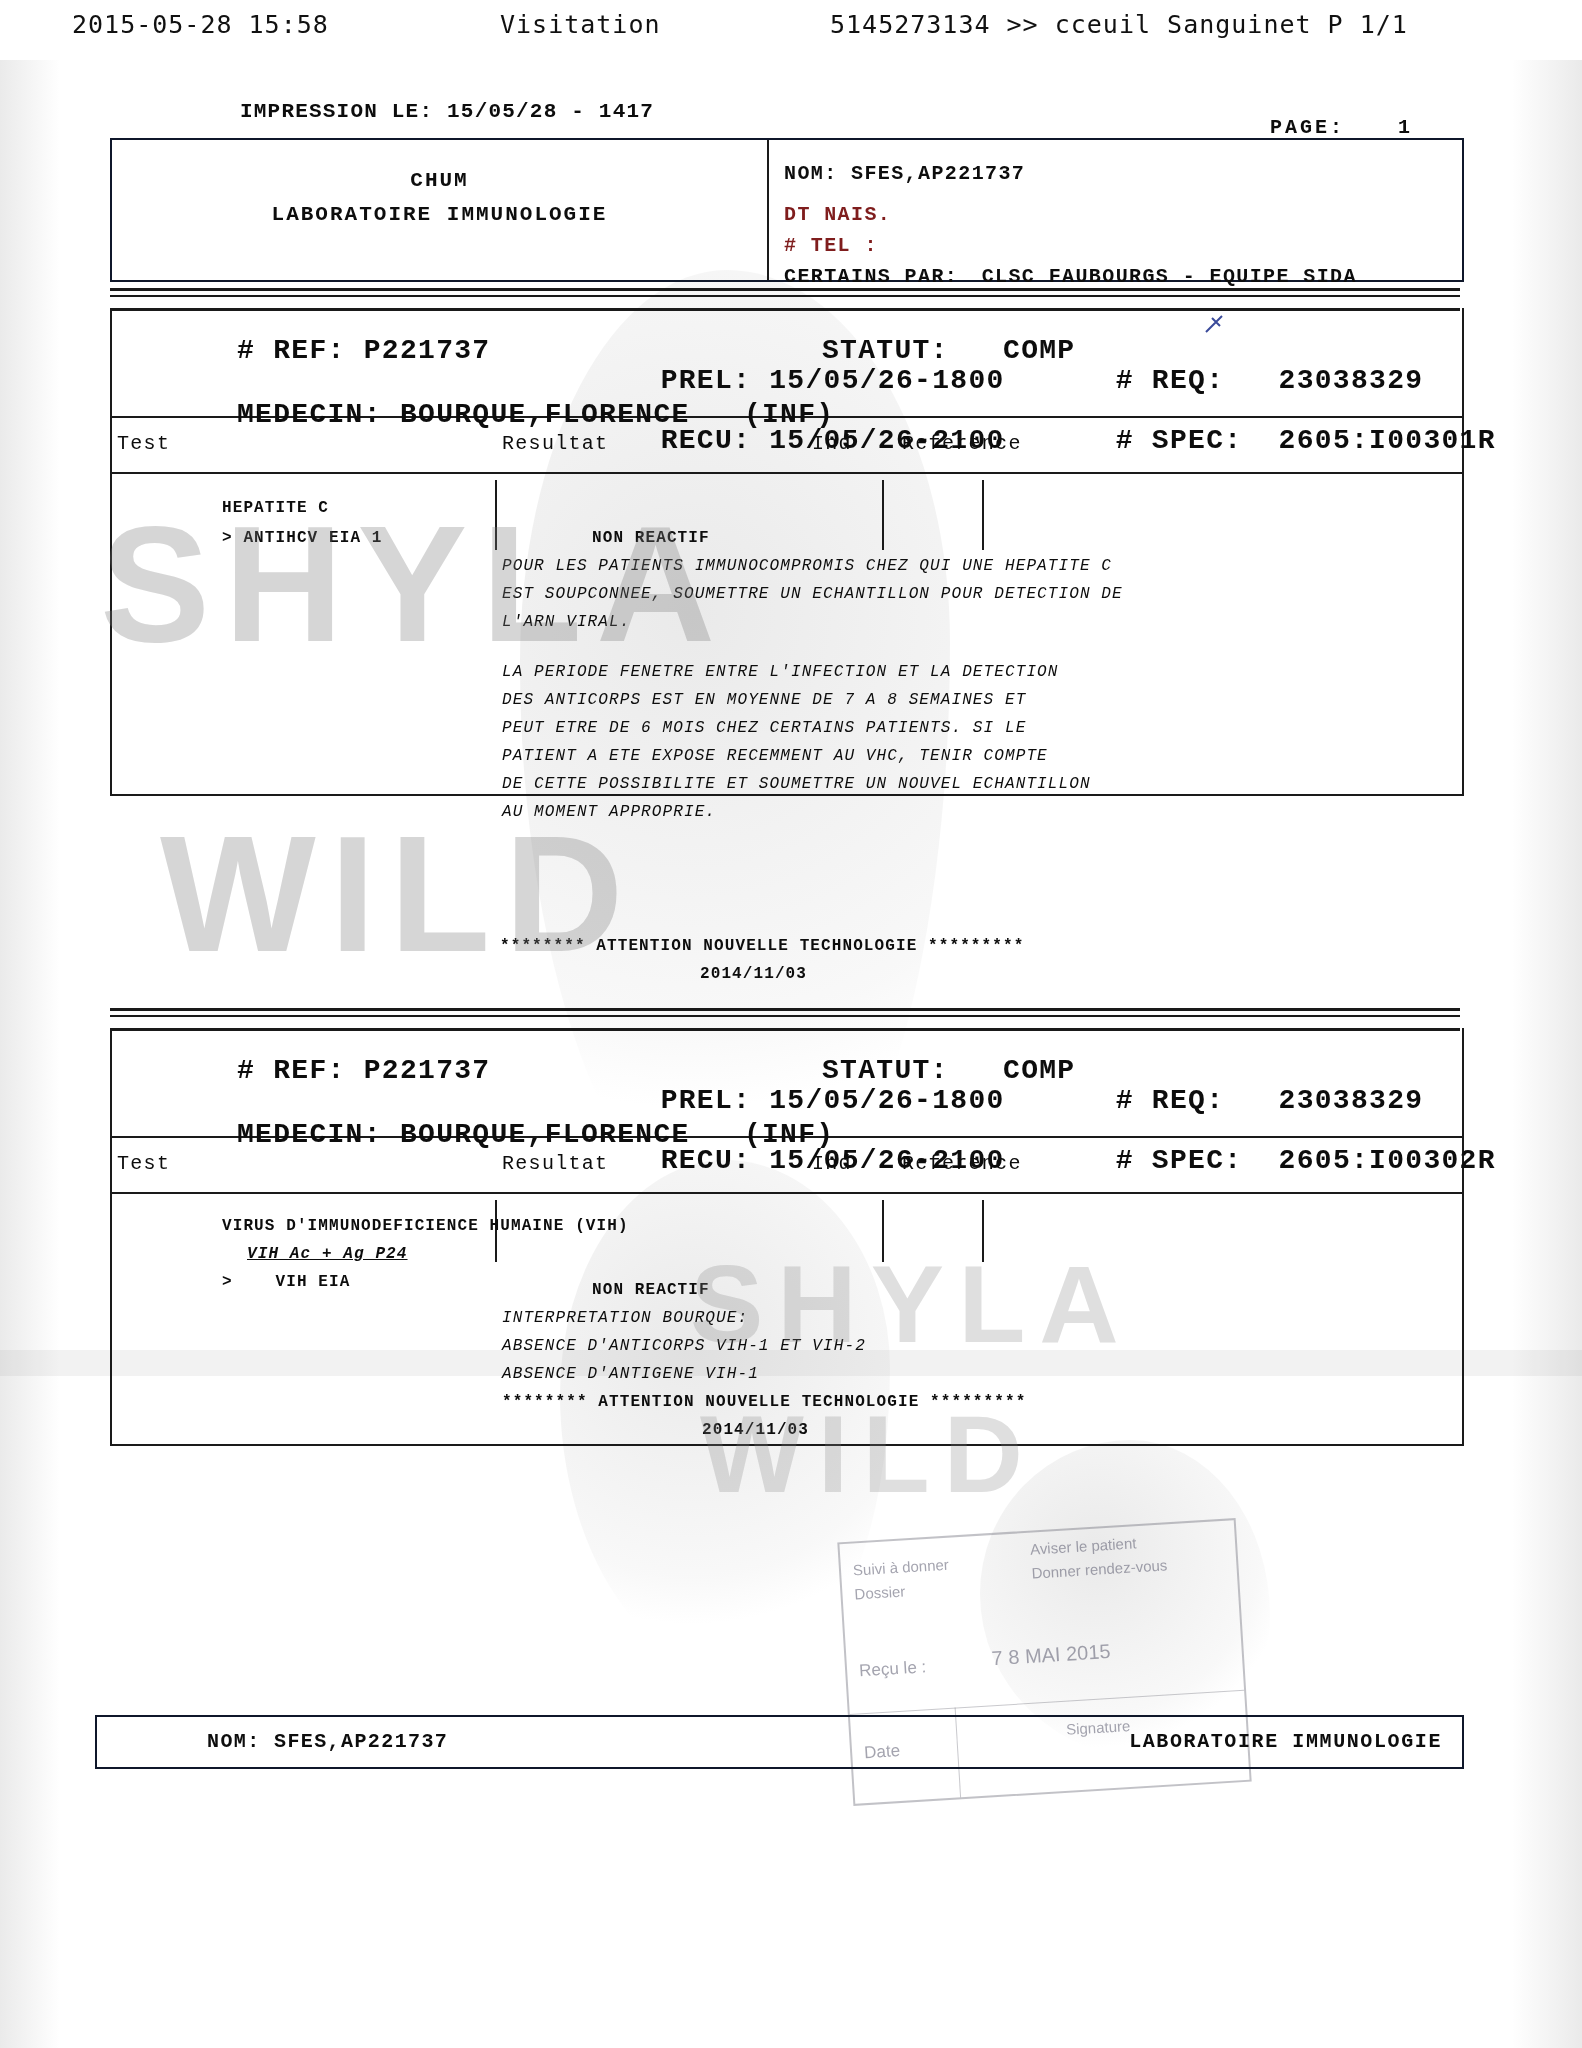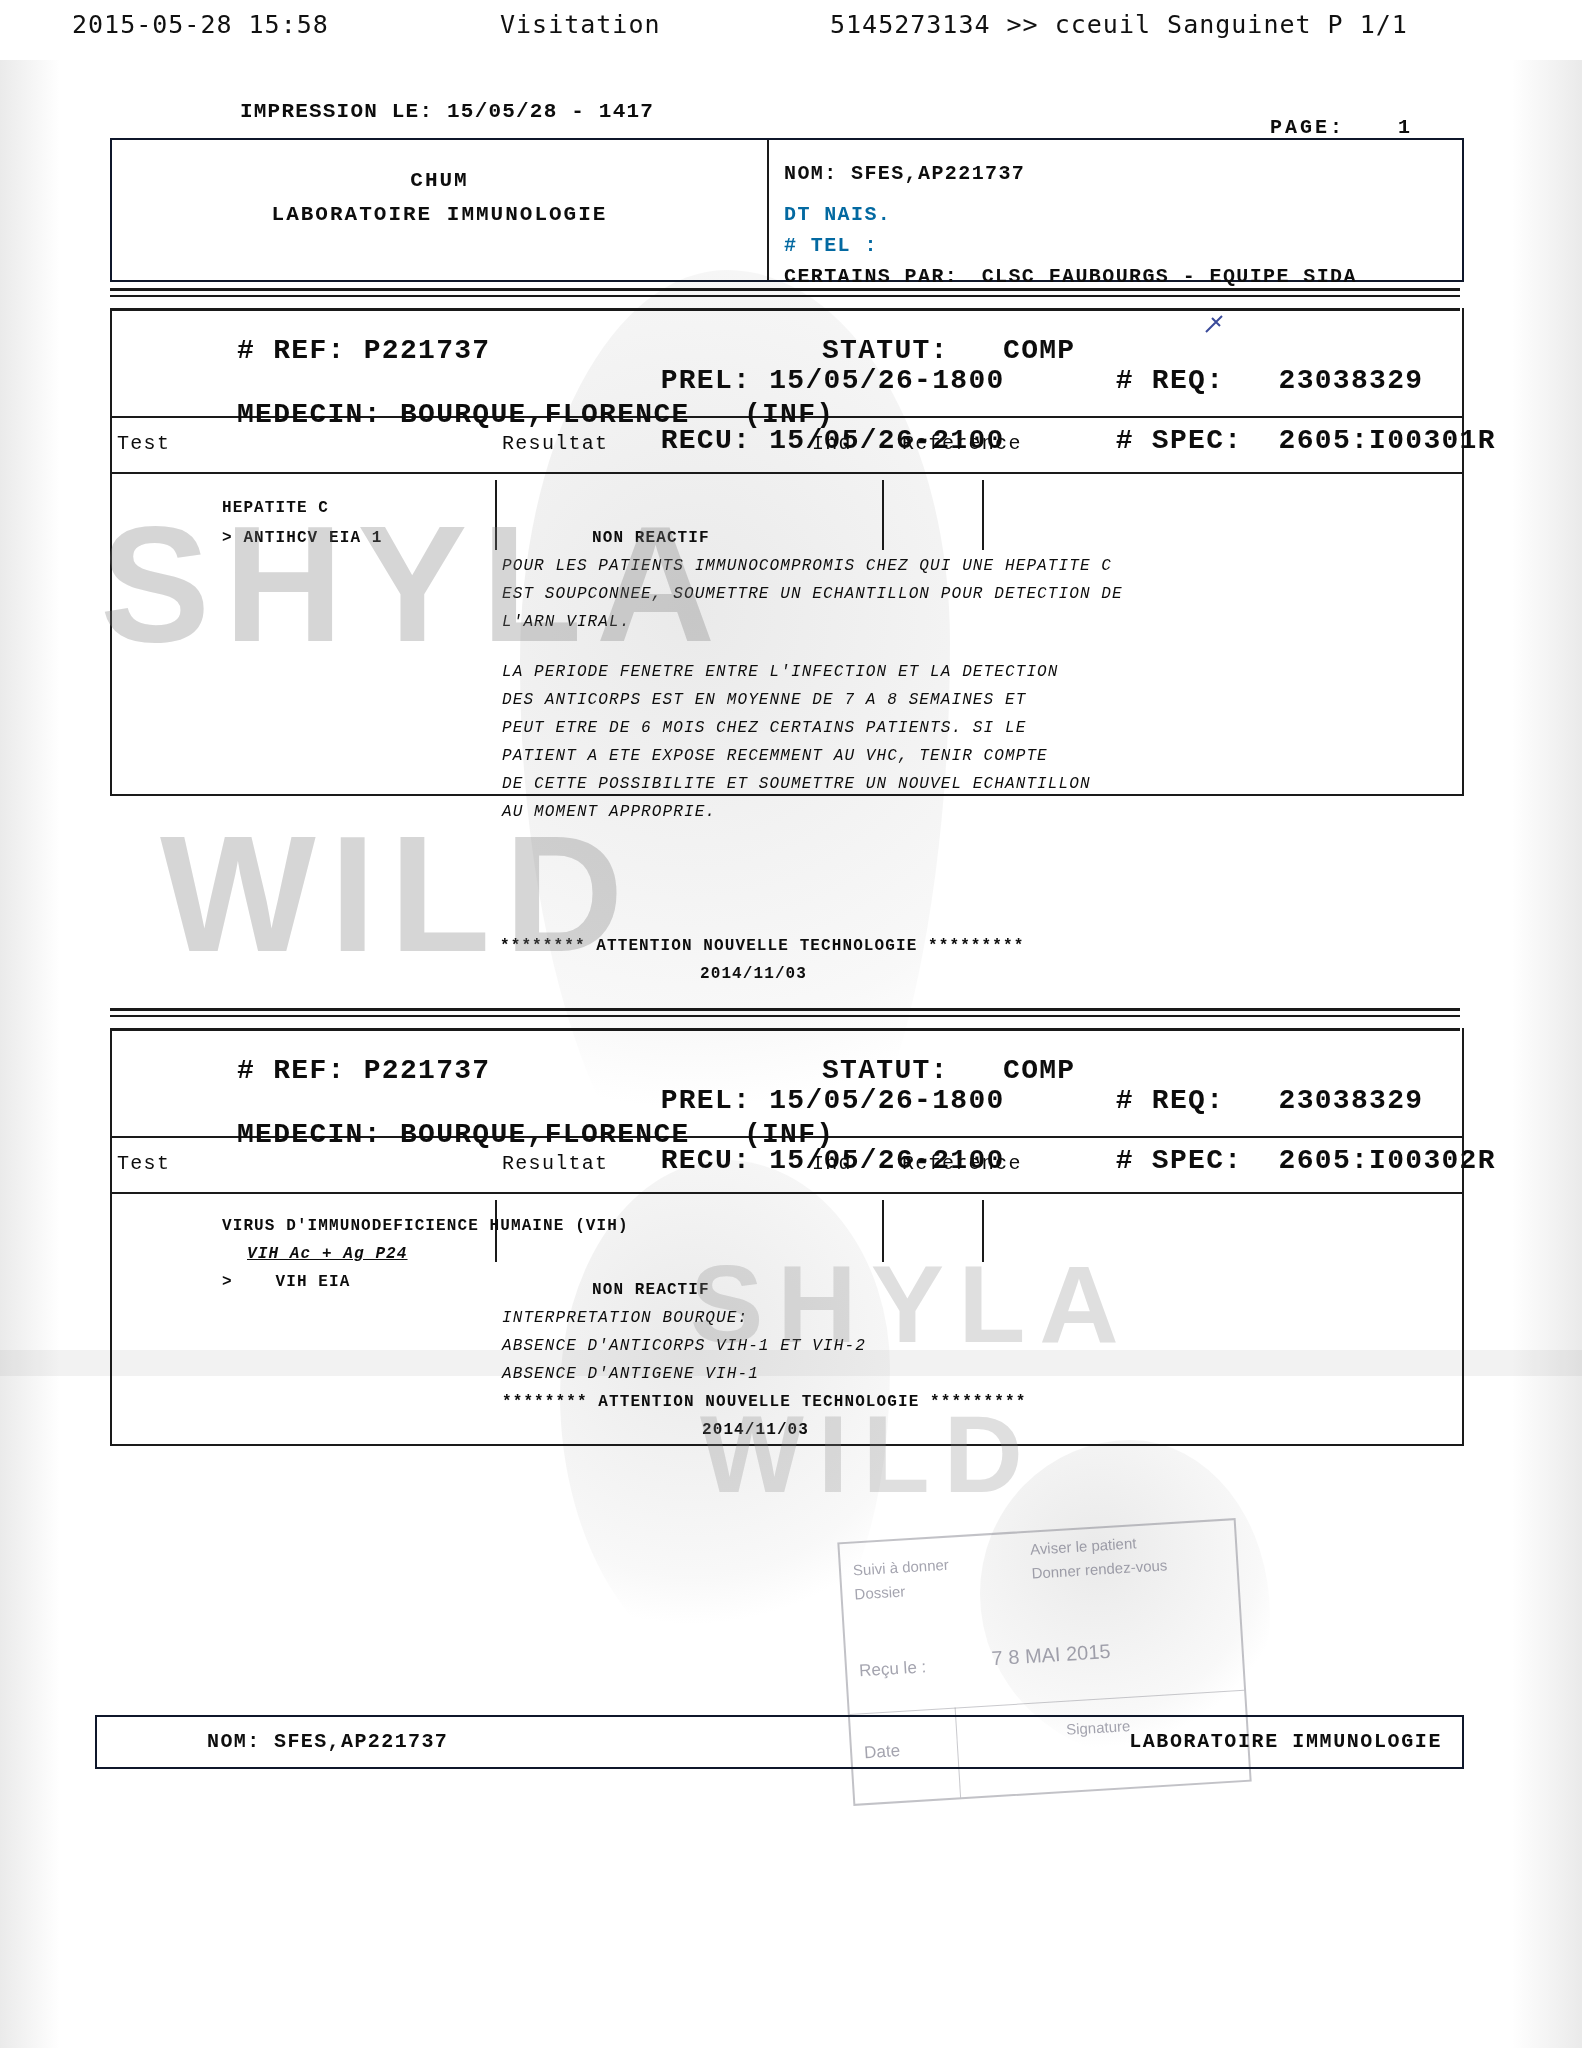--- a/index.html
+++ b/index.html
@@ -93,21 +93,21 @@
   }
   .pat-block {
     position: absolute;
     left: 672px;
     top: 18px;
     font-size: 20px;
     font-weight: bold;
     letter-spacing: 1.4px;
     line-height: 31px;
   }
-  .pat-block .faint { color: #0369a1; }
+  .pat-block .faint { color: #7f1d1d; }
 
   .double-rule {
     position: absolute;
     left: 110px;
     width: 1350px;
     height: 0;
     border-top: 3px solid #1a1a1a;
     border-bottom: 2px solid #1a1a1a;
     height: 4px;
   }

